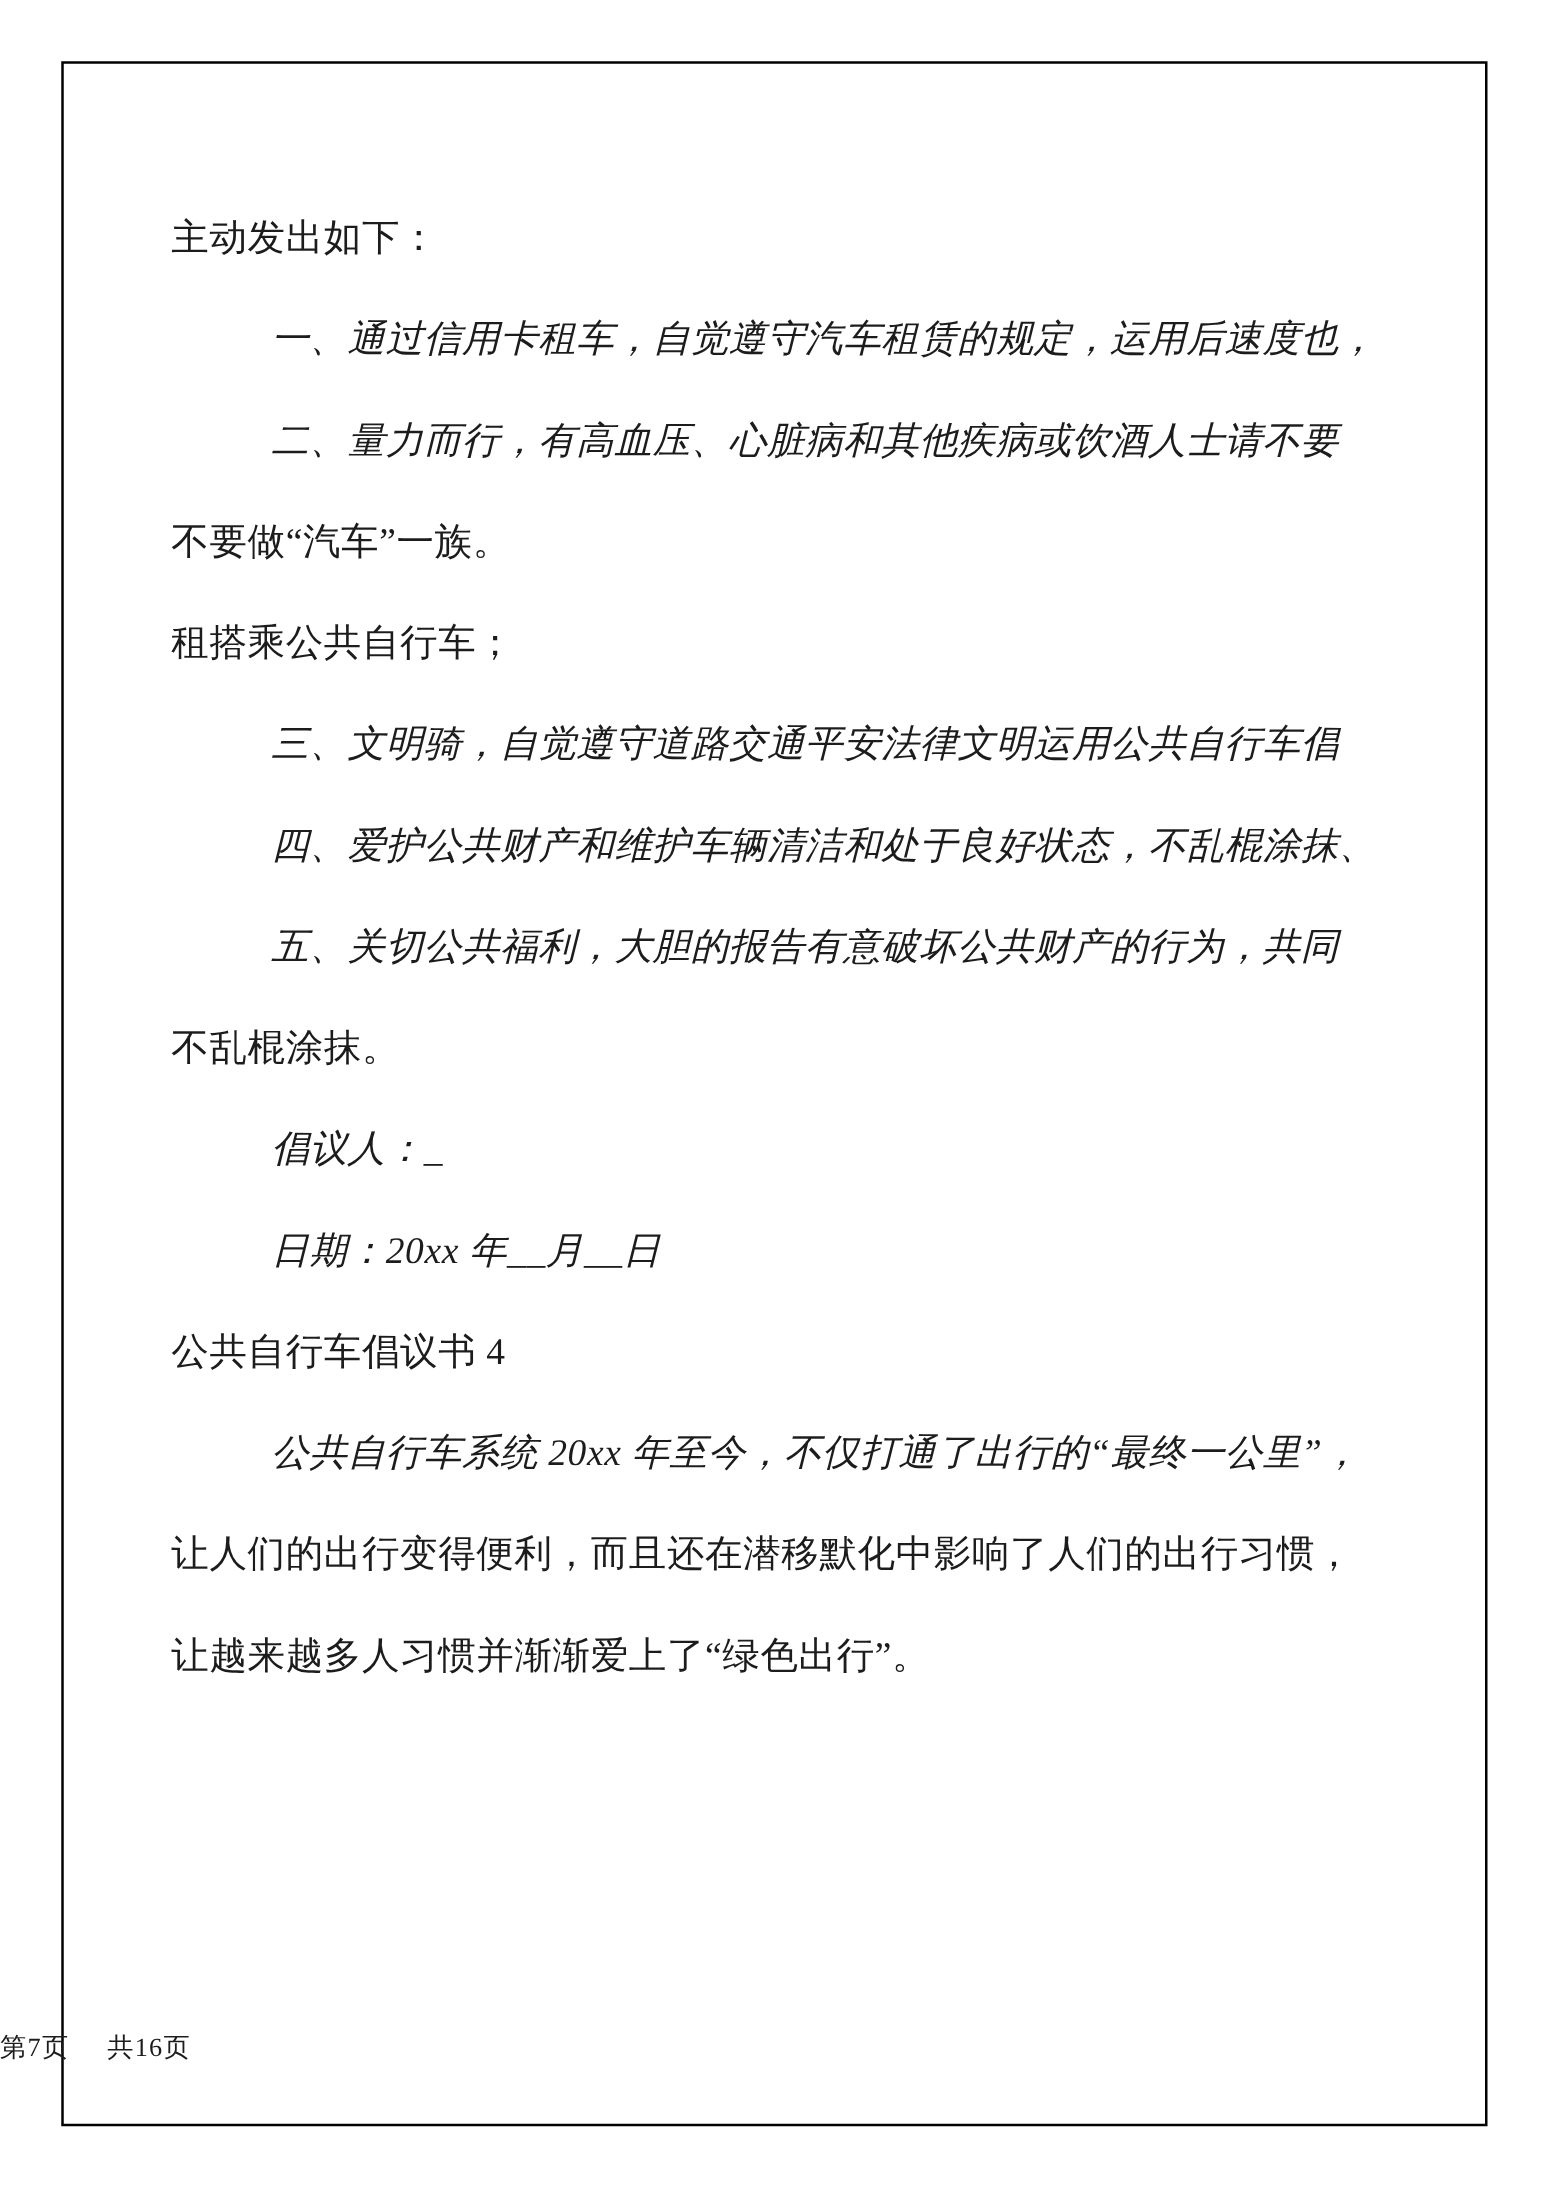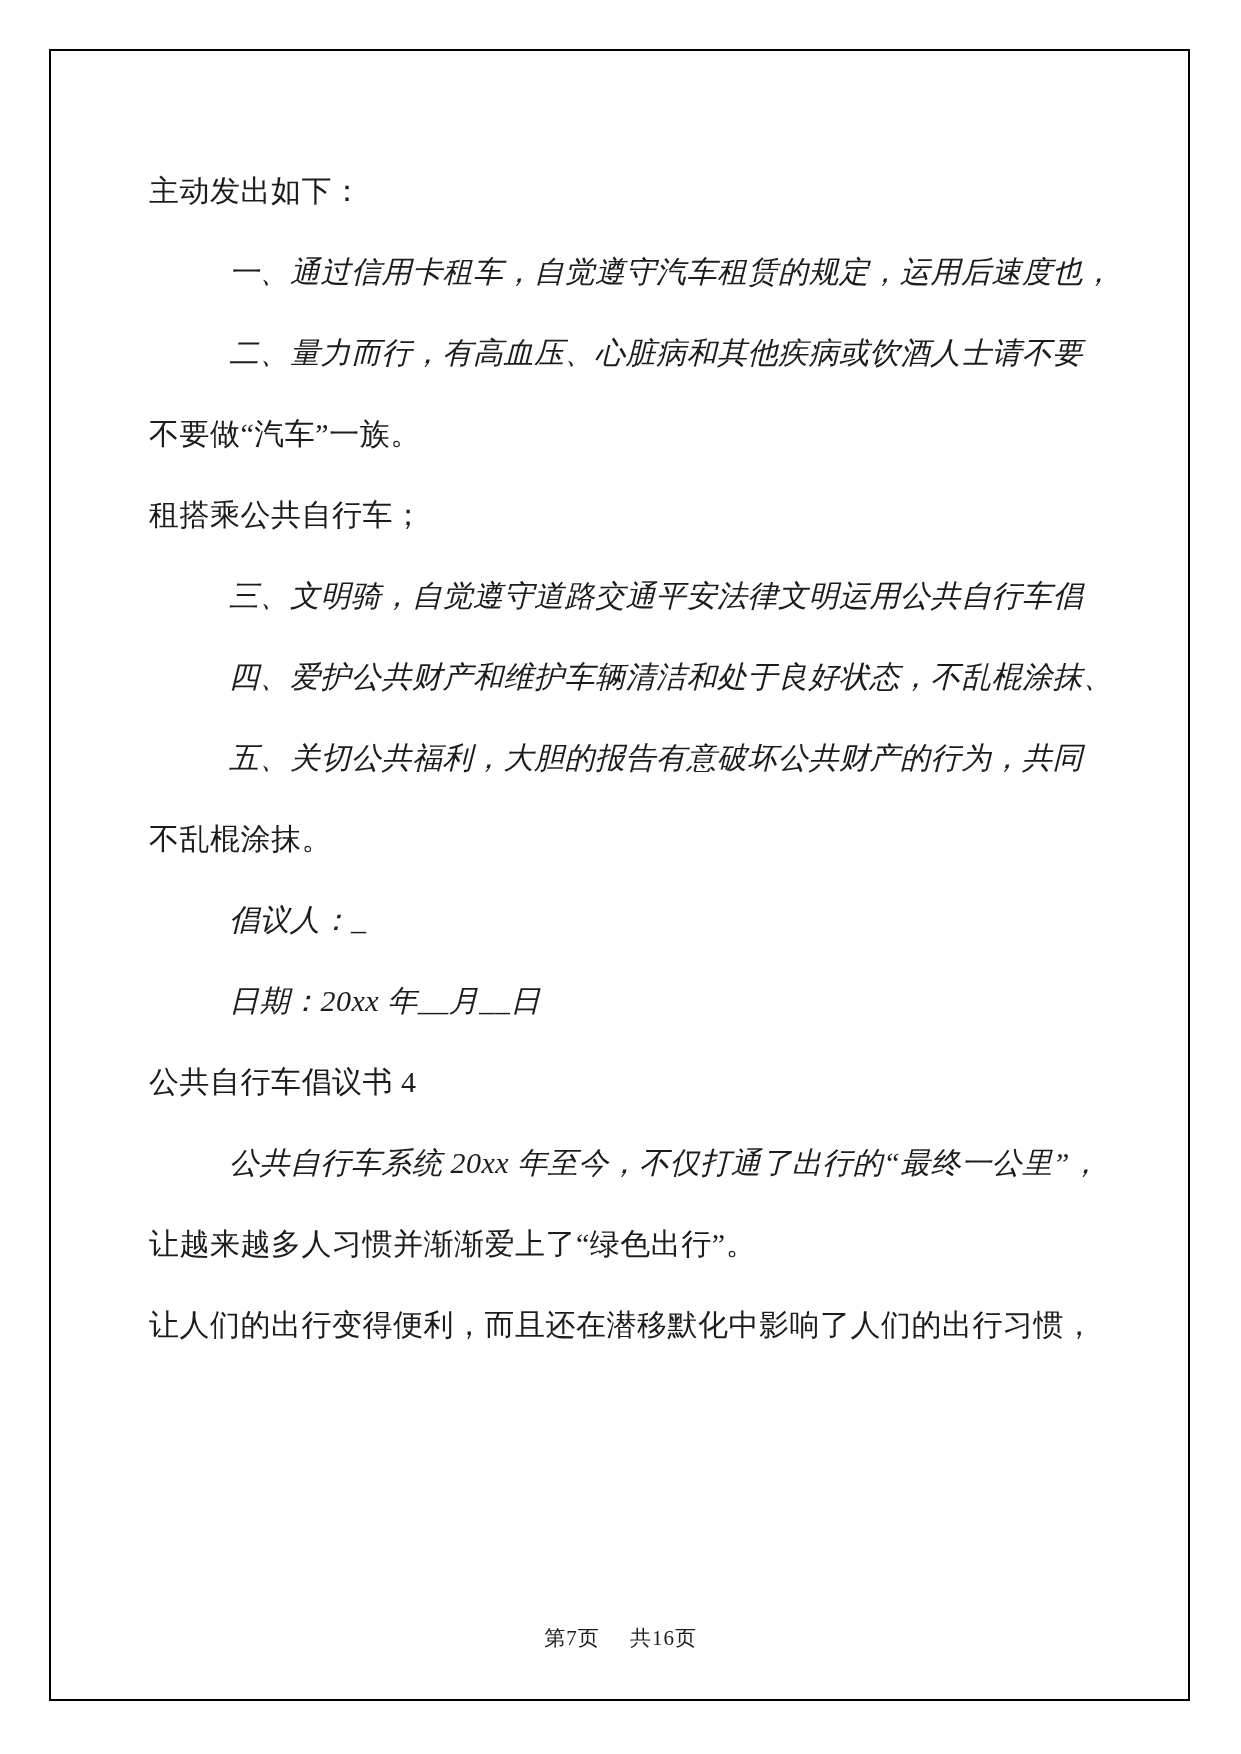--- a/index.html
+++ b/index.html
@@ -19,42 +19,41 @@
     position: absolute;
     left: 49px;
     top: 49px;
     width: 1141px;
     height: 1652px;
     border: 2px solid #000000;
     box-sizing: border-box;
   }
   .doc-body {
     position: absolute;
-    left: 149px;
+    left: 137px;
     top: 150px;
     width: 980px;
   }
   .text-line {
     height: 81px;
     line-height: 81px;
     font-size: 30px;
     letter-spacing: 0.5px;
     white-space: nowrap;
     font-weight: 400;
   }
   .text-line.indent {
     padding-left: 80px;
     font-style: italic;
   }
   .page-footer {
     position: absolute;
     left: 0;
     width: 1241px;
     top: 1620px;
-    text-align: center;
     font-size: 21px;
     letter-spacing: 1px;
     line-height: 36px;
   }
   .page-footer .total {
     margin-left: 24px;
   }
 </style>
 </head>
 <body>
@@ -68,20 +67,20 @@
     <div class="text-line">不要做“汽车”一族。</div>
     <div class="text-line">租搭乘公共自行车；</div>
     <div class="text-line indent">三、文明骑，自觉遵守道路交通平安法律文明运用公共自行车倡</div>
     <div class="text-line indent">四、爱护公共财产和维护车辆清洁和处于良好状态，不乱棍涂抹、</div>
     <div class="text-line indent">五、关切公共福利，大胆的报告有意破坏公共财产的行为，共同</div>
     <div class="text-line">不乱棍涂抹。</div>
     <div class="text-line indent">倡议人：_</div>
     <div class="text-line indent">日期：20xx 年__月__日</div>
     <div class="text-line">公共自行车倡议书 4</div>
     <div class="text-line indent">公共自行车系统 20xx 年至今，不仅打通了出行的“最终一公里”，</div>
+    <div class="text-line">让人们的出行变得便利，而且还在潜移默化中影响了人们的出行习惯，</div>
     <div class="text-line">让越来越多人习惯并渐渐爱上了“绿色出行”。</div>
-    <div class="text-line">让人们的出行变得便利，而且还在潜移默化中影响了人们的出行习惯，</div>
   </div>
 
 <div class="page-footer">
   <span class="current">第7页</span>
   <span class="total">共16页</span>
 </div>
 
 </body></html>

